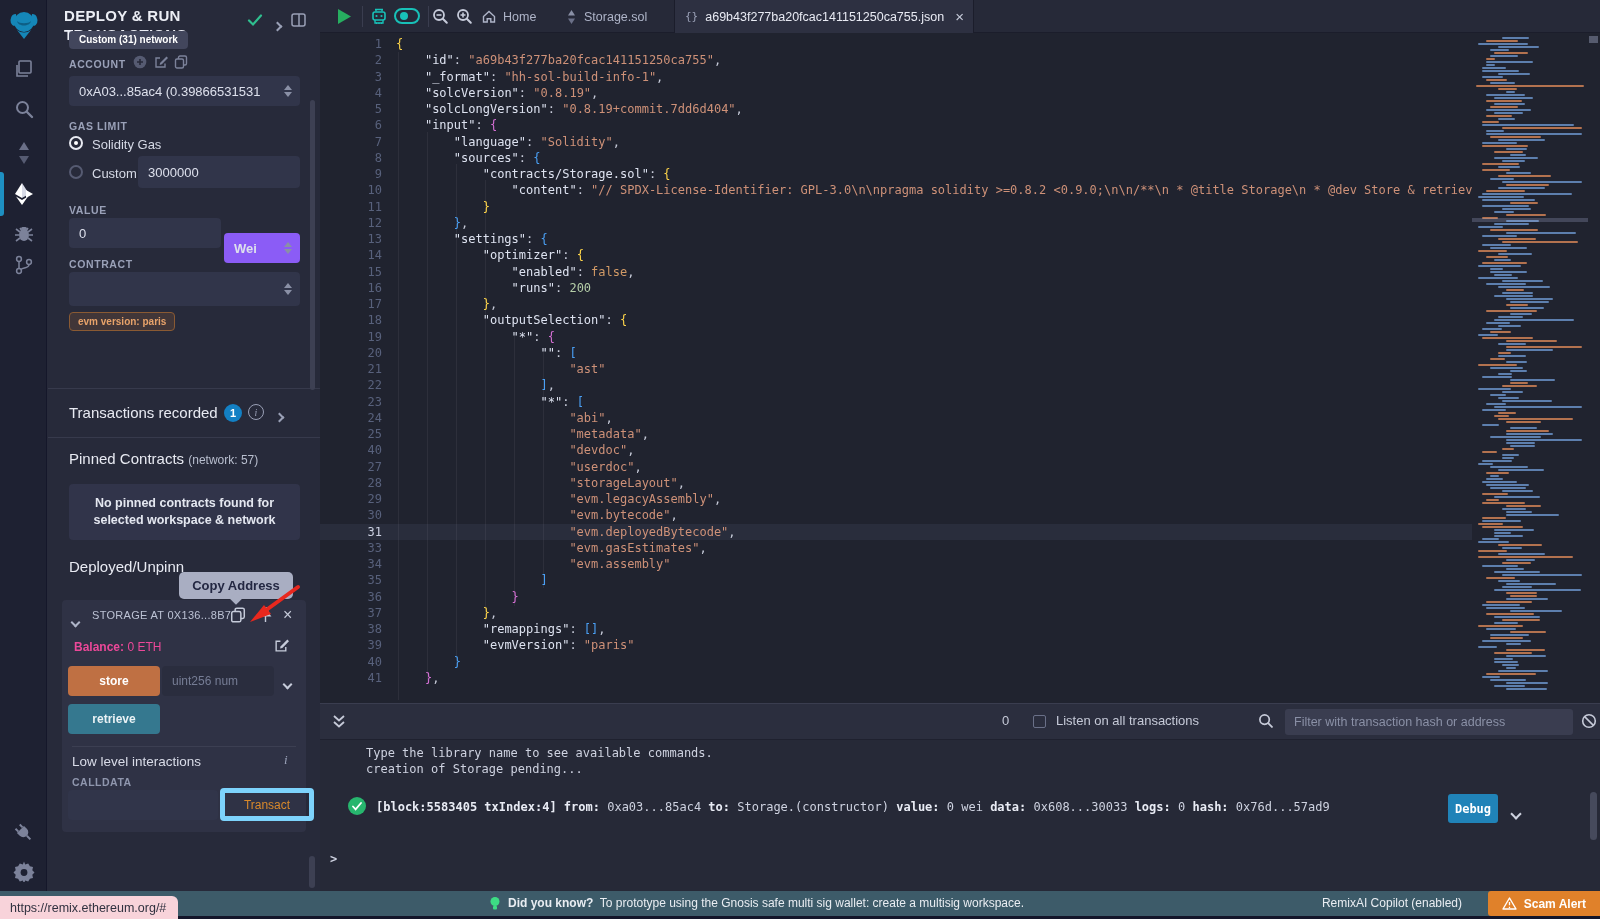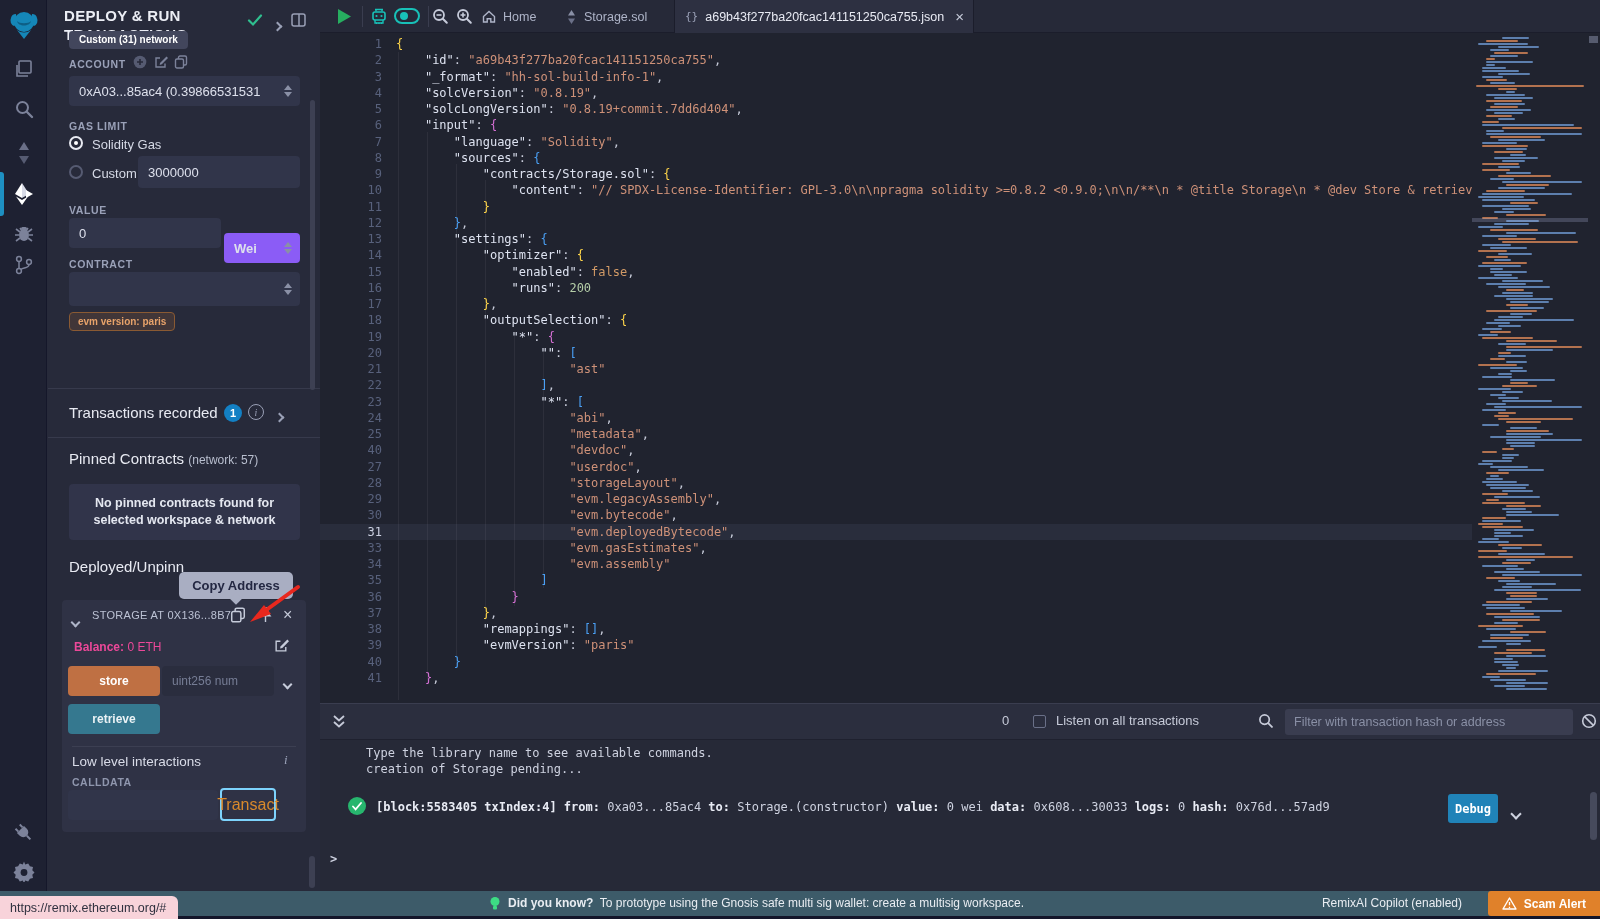--- a/index.html
+++ b/index.html
@@ -287,21 +287,21 @@
       </div>
       <div class="abs" style="left:222px; top:74px; color:#c6cbda"><span class="chev"></span></div>
 
       <div class="btn-teal abs" style="left:6px; top:104px; width:92px; height:30px">retrieve</div>
 
       <div class="abs" style="left:10px; top:146px; width:224px; height:1px; background:#3c3f52"></div>
       <div class="abs" style="left:10px; top:154px; font-size:13.5px; color:#d9dce8">Low level interactions</div>
       <div class="abs" style="left:222px; top:152px; font-size:13px; font-style:italic; font-family:'Liberation Serif',serif; color:#9aa1b8">i</div>
       <div class="abs" style="left:10px; top:176px; font-size:10.5px; color:#8f96ad; letter-spacing:.5px; font-weight:bold">CALLDATA</div>
       <div class="inp" style="left:6px; top:190px; width:150px; height:30px"></div>
-      <div class="abs" style="left:158px; top:188px; width:56px; height:33px; border:2px solid #7dd3fc; border-radius:4px; color:#d9892b; font-size:16px; display:flex; align-items:center; justify-content:center">Transact</div>
+      <div class="abs" style="left:158px; top:188px; width:94px; height:33px; border:5px solid #7dd3fc; border-radius:4px; color:#d9892b; font-size:12px; display:flex; align-items:center; justify-content:center">Transact</div>
     </div>
 
     <div class="sbar" style="left:262px; top:100px; width:5px; height:290px"></div>
     <div class="sbar" style="left:261px; top:856px; width:6px; height:32px; border-radius:4px"></div>
   </div>
 
   <div class="editor-wrap">
     <div class="toolbar">
       <div class="abs" style="left:16px; top:8px">
         <svg width="16" height="17" viewBox="0 0 16 17">

